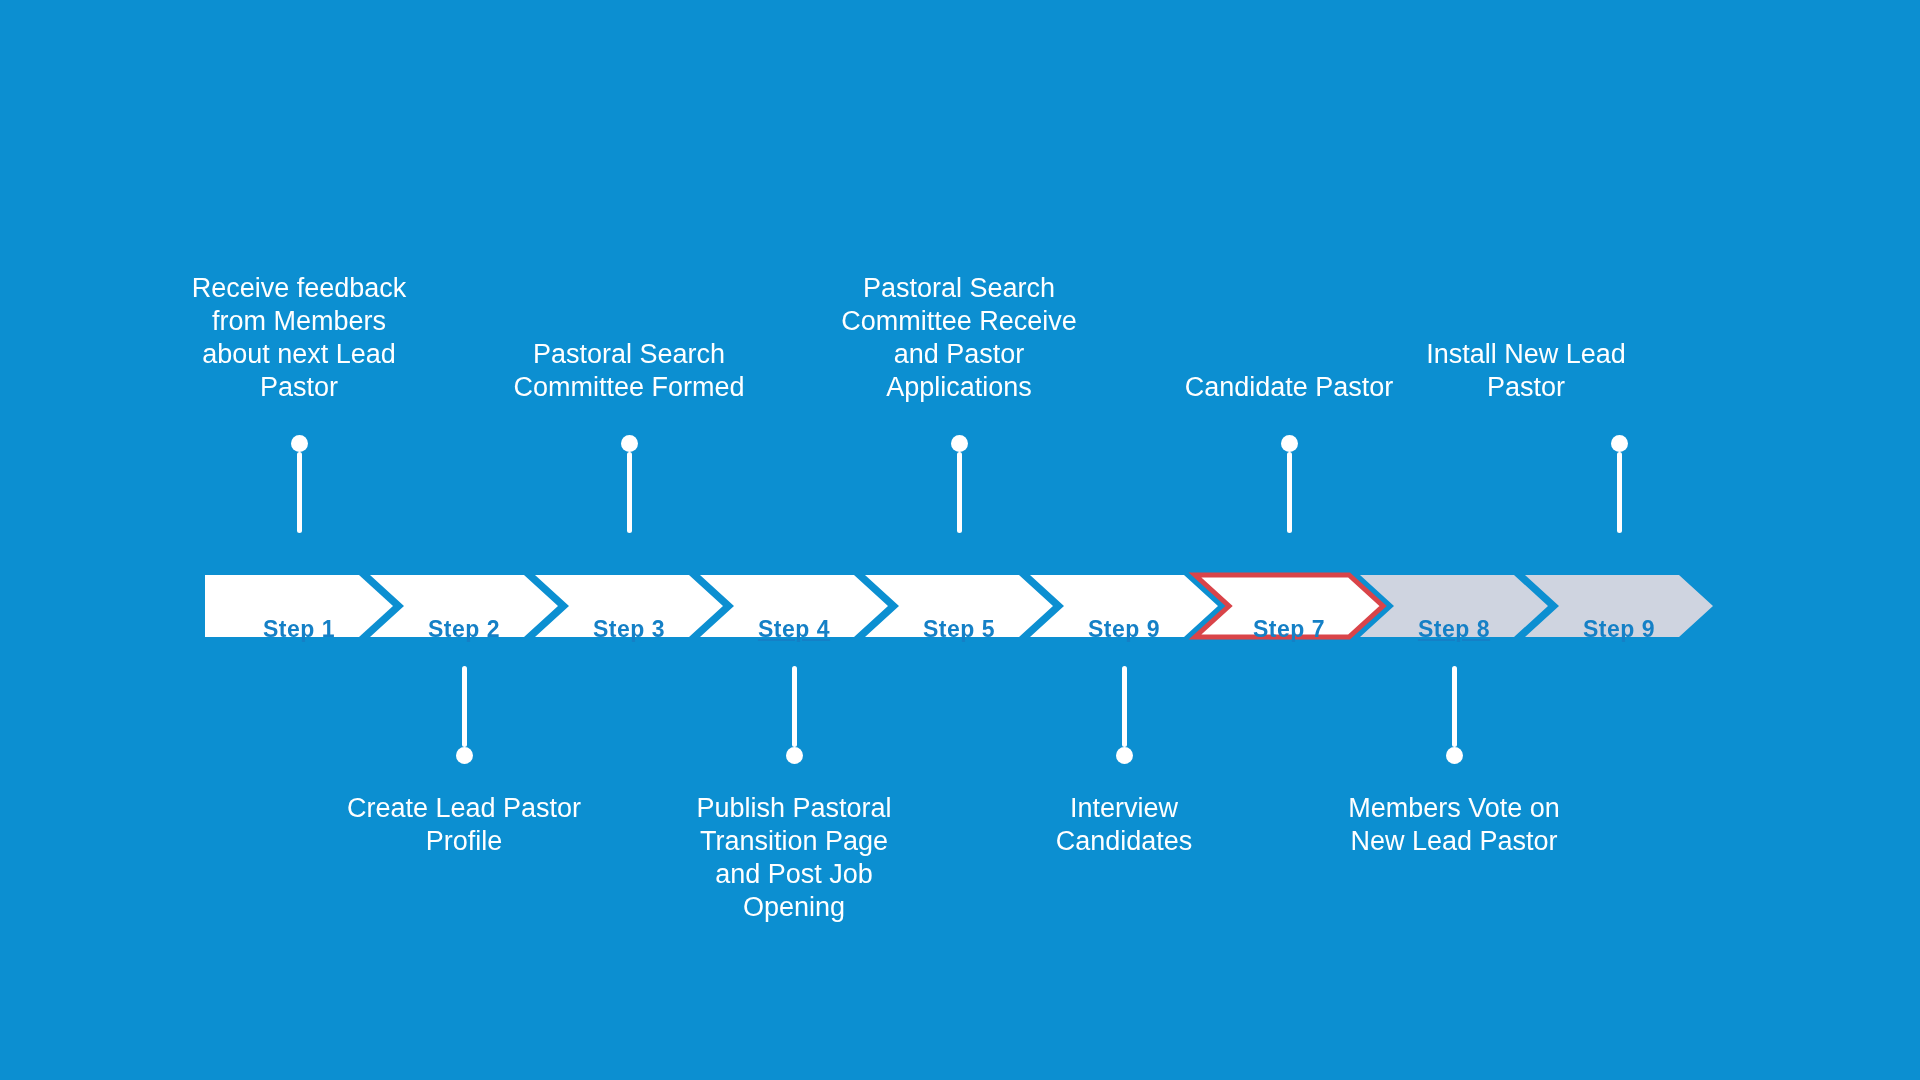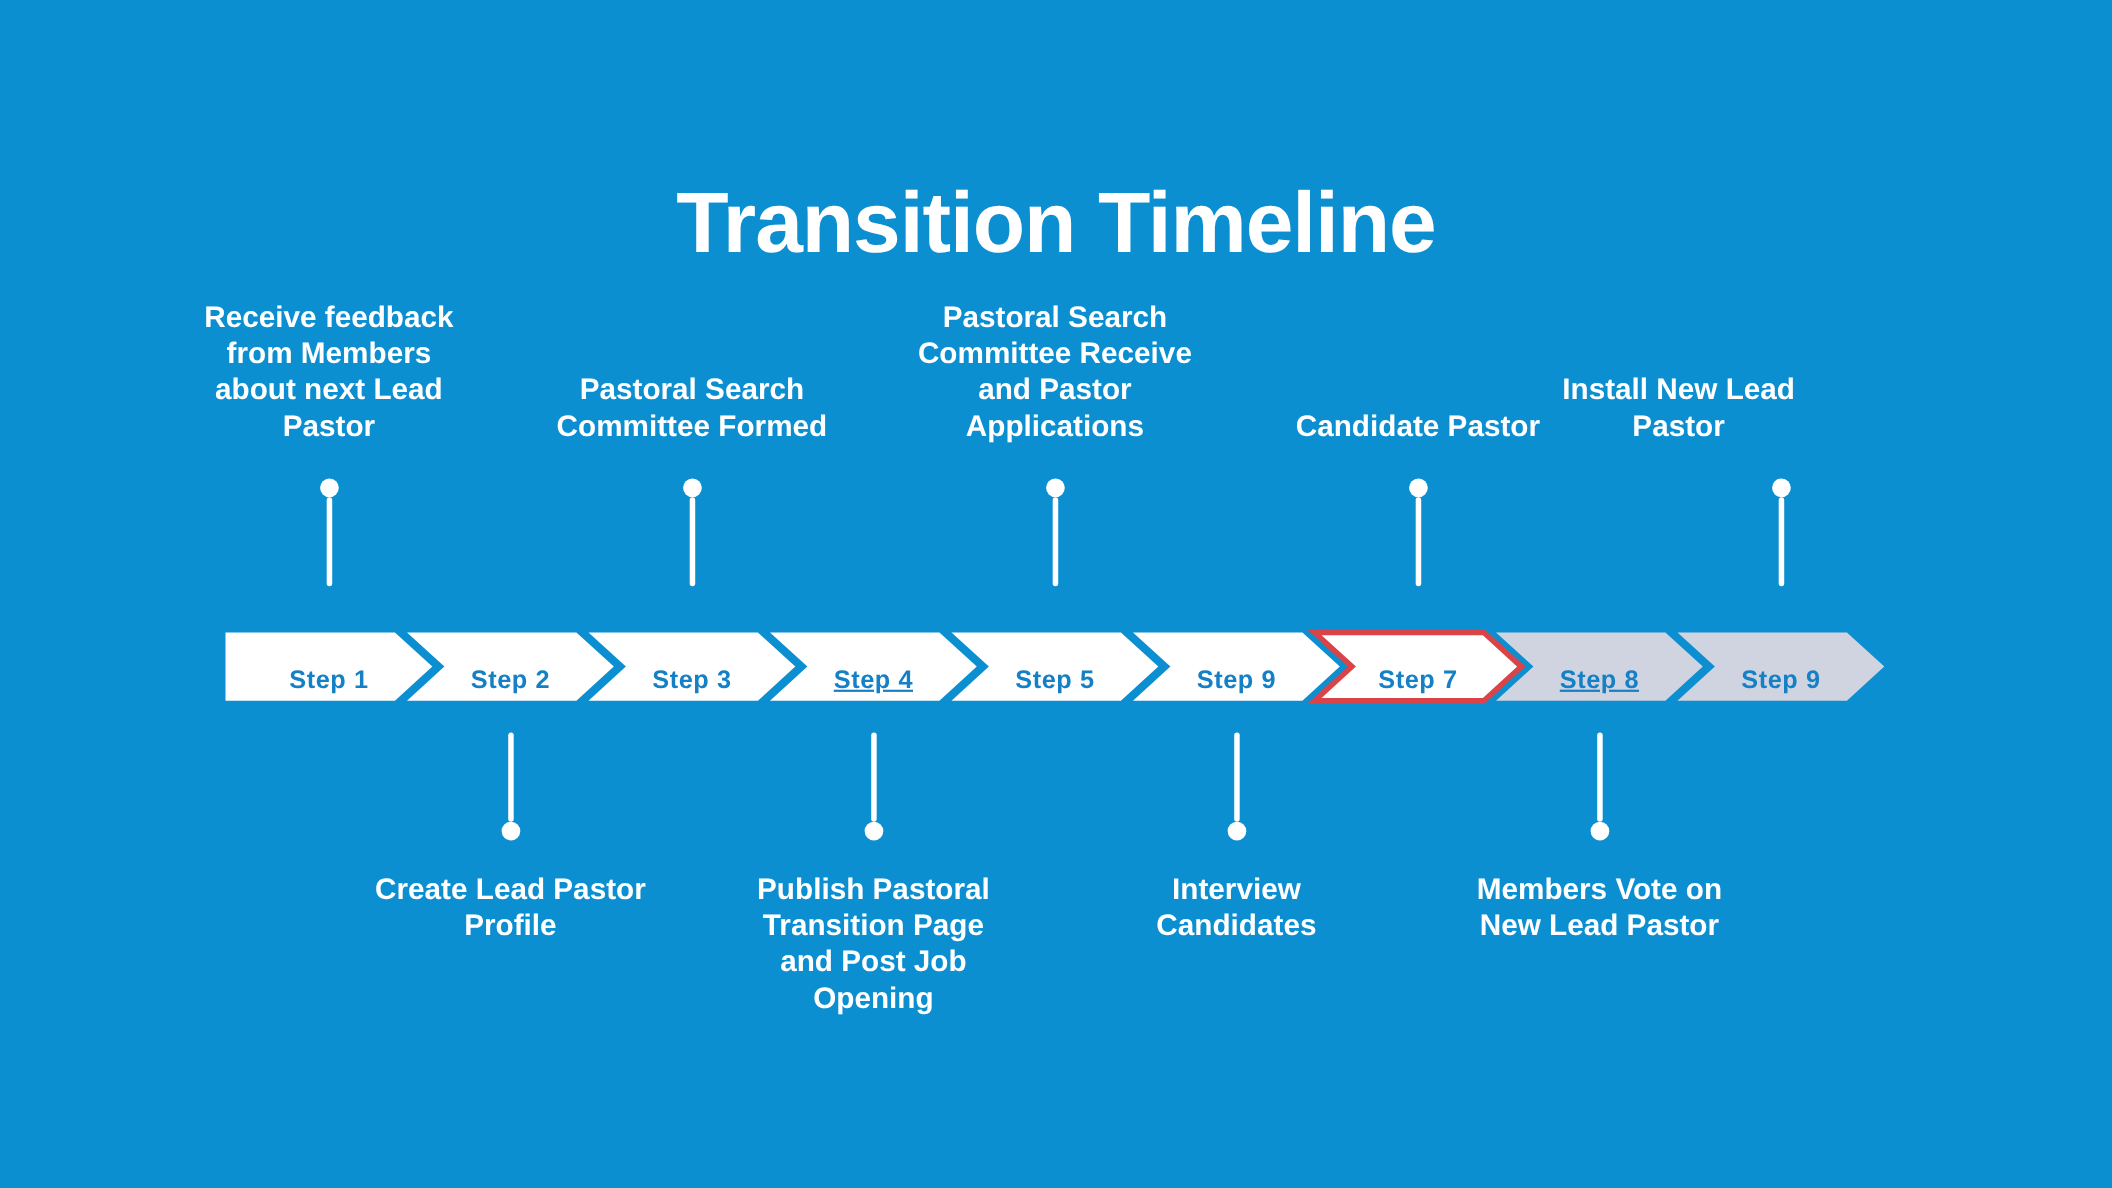--- a/index.html
+++ b/index.html
@@ -31,21 +31,21 @@
     position: absolute;
     left: 0;
     top: 570px;
     width: 1920px;
     height: 72px;
     display: block;
   }
 
   .step-label {
     position: absolute;
-    top: 586px;
+    top: 598px;
     width: 188px;
     height: 62px;
     display: flex;
     align-items: center;
     justify-content: center;
     color: var(--step-text, #1580C6);
     font-size: 23px;
     font-weight: 700;
     letter-spacing: 0.5px;
     white-space: nowrap;
@@ -66,30 +66,29 @@
     background: var(--connector, #ffffff);
   }
 
   .step-desc {
     position: absolute;
     transform: translateX(-50%);
     text-align: center;
     color: var(--desc-text, #ffffff);
     font-size: 27px;
     line-height: 33px;
-    font-weight: 700;
+    font-weight: 400;
     white-space: nowrap;
   }
 </style>
 </head>
 <body style="background: rgb(12, 143, 209);">
 
 <div class="canvas" style="--bg: #0C8FD1; --step-text: #1580C6; --connector: #FFFFFF; --desc-text: #FFFFFF;">
 
-  <h1 class="title">Transition Timeline</h1>
 
   <svg class="band-svg" viewBox="0 0 1920 72" xmlns="http://www.w3.org/2000/svg">
       <polygon points="205,5 359,5 393,36 359,67 205,67" fill="#FFFFFF"></polygon>
       <polygon points="370,5 524,5 558,36 524,67 370,67 404,36" fill="#FFFFFF"></polygon>
       <polygon points="535,5 689,5 723,36 689,67 535,67 569,36" fill="#FFFFFF"></polygon>
       <polygon points="700,5 854,5 888,36 854,67 700,67 734,36" fill="#FFFFFF"></polygon>
       <polygon points="865,5 1019,5 1053,36 1019,67 865,67 899,36" fill="#FFFFFF"></polygon>
       <polygon points="1030,5 1184,5 1218,36 1184,67 1030,67 1064,36" fill="#FFFFFF"></polygon>
       <polygon points="1195,5 1349,5 1383,36 1349,67 1195,67 1229,36" fill="#FFFFFF" stroke="#D94449" stroke-width="5" stroke-linejoin="miter"></polygon>
       <polygon points="1360,5 1514,5 1548,36 1514,67 1360,67 1394,36" fill="#CFD4E0"></polygon>

